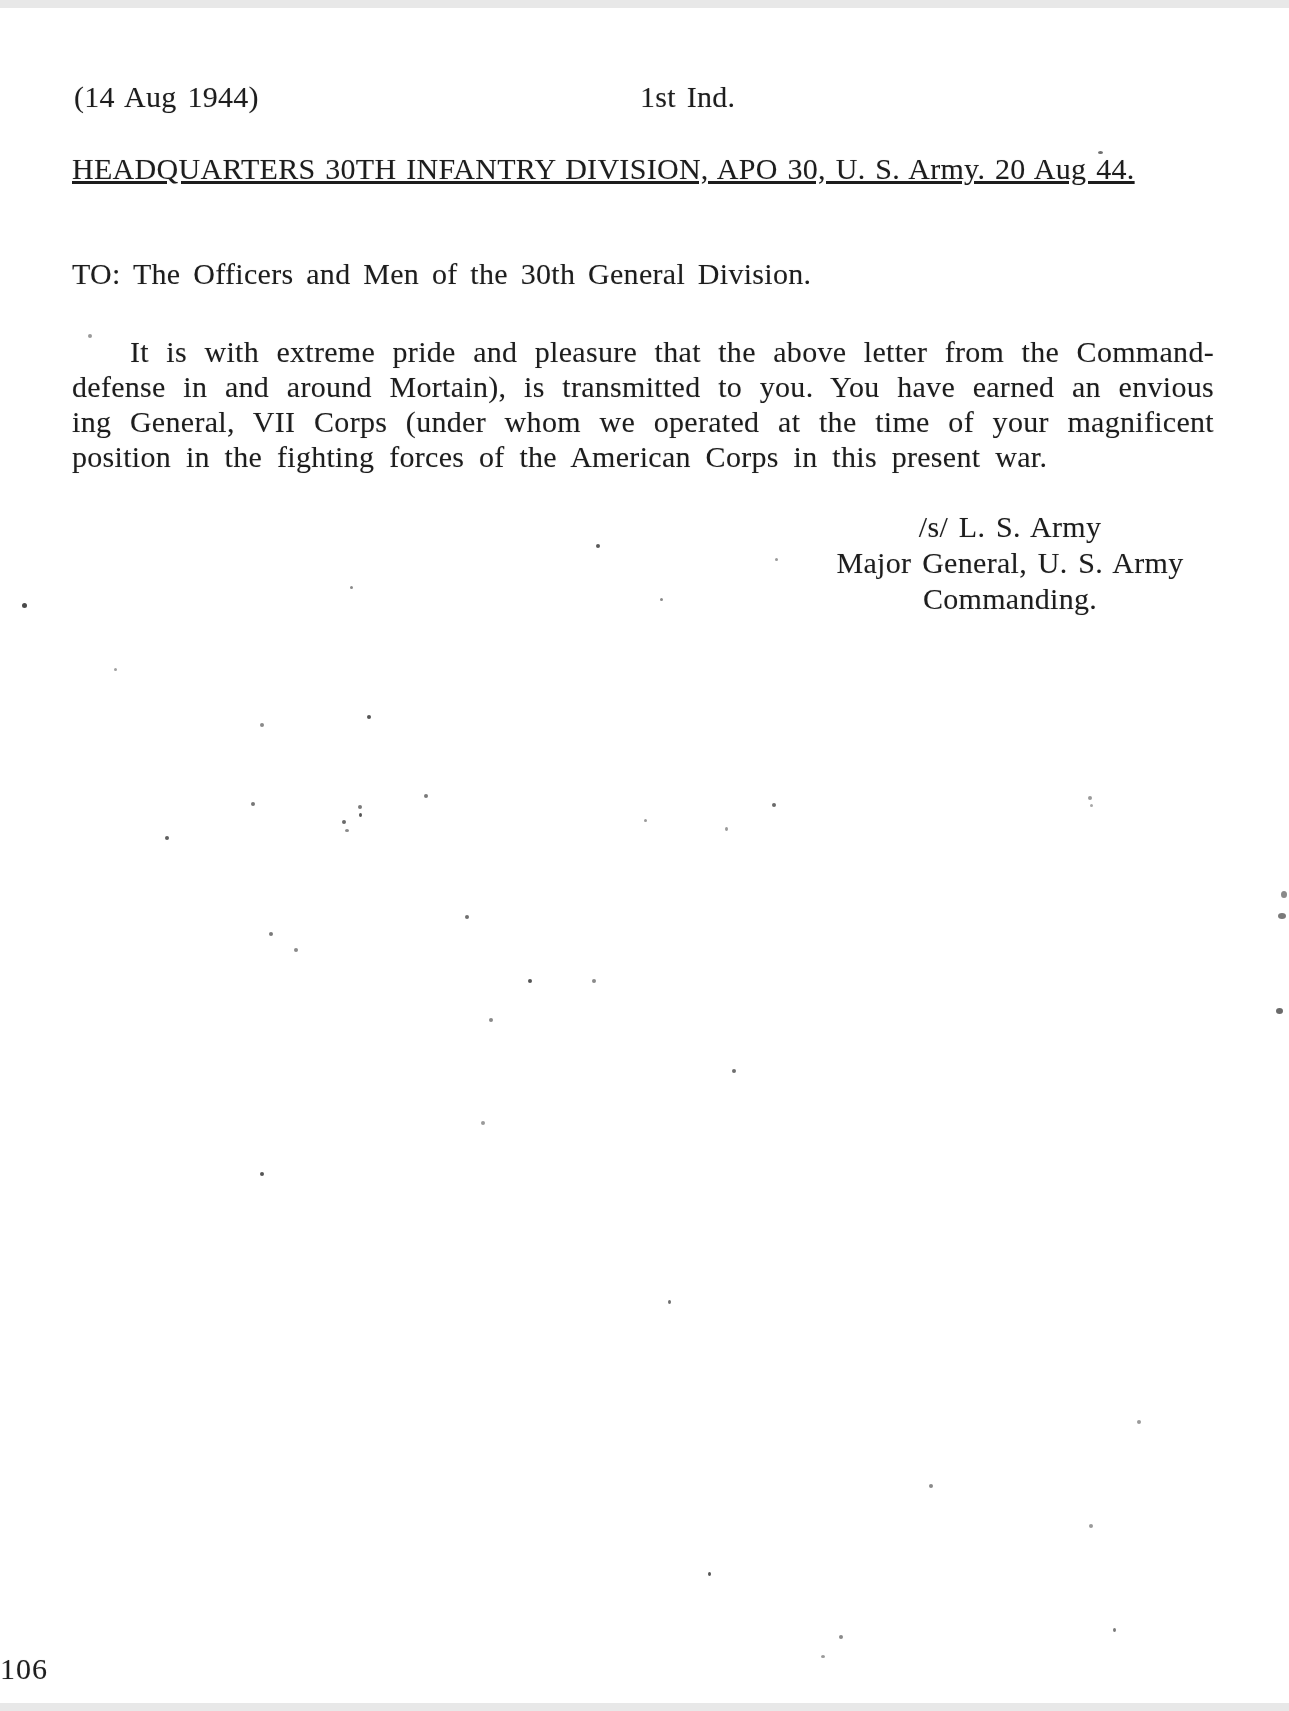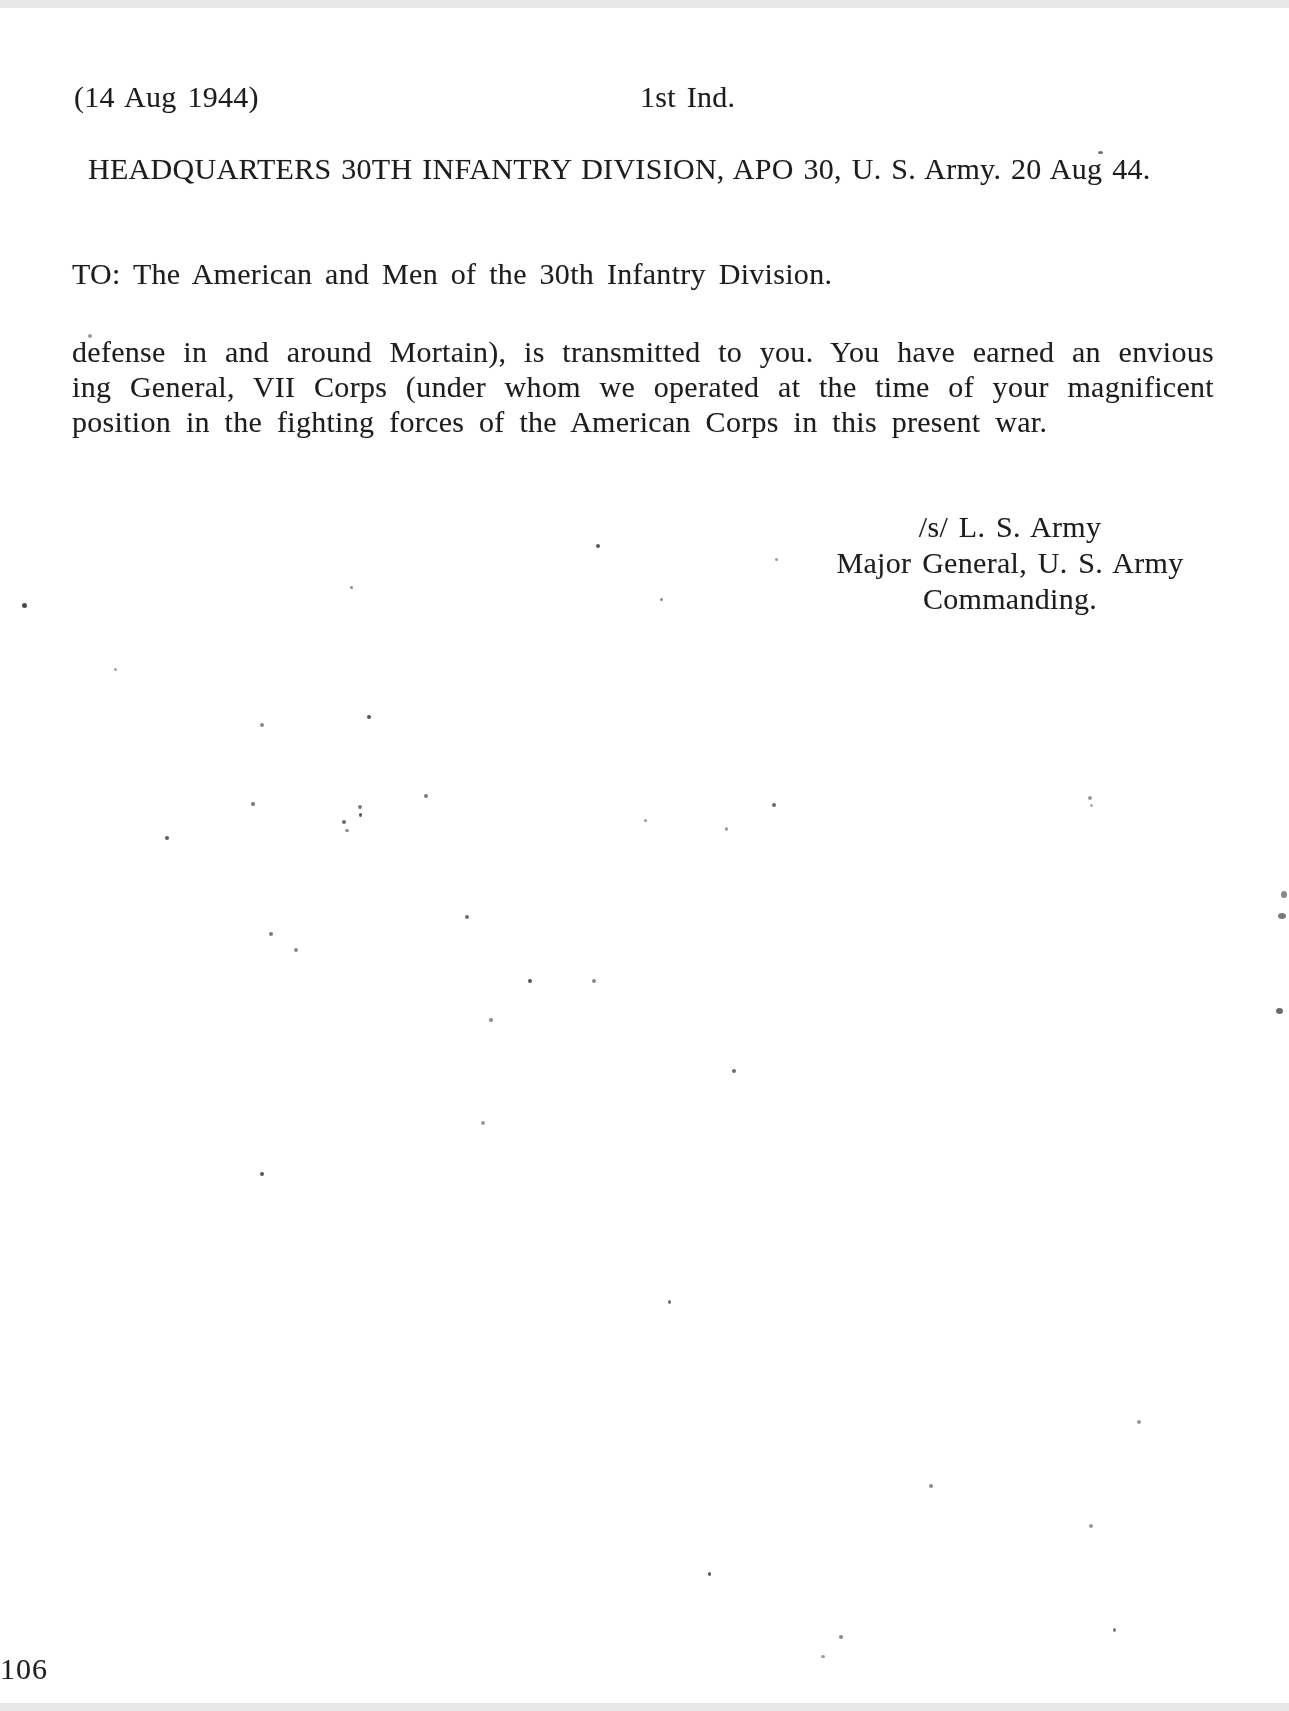--- a/index.html
+++ b/index.html
@@ -28,25 +28,26 @@
     left: 0;
     width: 100%;
     height: 36px;
     line-height: 36px;
   }
   .date-line   { position: absolute; left: 74px;  top: 0; white-space: nowrap; }
   .ind-label   { position: absolute; left: 640px; top: 0; white-space: nowrap; }
 
   .hq-line {
     top: 143px;
-    left: 88px;
+    left: 72px;
     width: 1160px;
     line-height: 36px;
     white-space: nowrap;
     word-spacing: 2px;
+    text-decoration: underline;
   }
 
   .to-line {
     top: 248px;
     left: 72px;
     line-height: 35px;
     white-space: nowrap;
     word-spacing: 5px;
   }
 
@@ -95,23 +96,24 @@
 
 <div class="page" style="background: rgb(255, 255, 255); color: rgb(29, 29, 29);">
 
   <div class="abs header-row">
     <span class="date-line">(14 Aug 1944)</span>
     <span class="ind-label">1st Ind.</span>
   </div>
 
   <div class="abs hq-line">HEADQUARTERS 30TH INFANTRY DIVISION, APO 30, U. S. Army. 20 Aug 44.</div>
 
-  <div class="abs to-line">TO: The American and Men of the 30th Infantry Division.</div>
+  <div class="abs to-line">TO: The Officers and Men of the 30th General Division.</div>
 
   <div class="abs body-par">
+    <div class="bline just indent">It is with extreme pride and pleasure that the above letter from the Command-</div>
     <div class="bline just">defense in and around Mortain), is transmitted to you. You have earned an envious</div>
     <div class="bline just">ing General, VII Corps (under whom we operated at the time of your magnificent</div>
     <div class="bline last">position in the fighting forces of the American Corps in this present war.</div>
   </div>
 
   <div class="abs sig-block">
     <div>/s/ L. S. Army</div>
     <div>Major General, U. S. Army</div>
     <div>Commanding.</div>
   </div>

